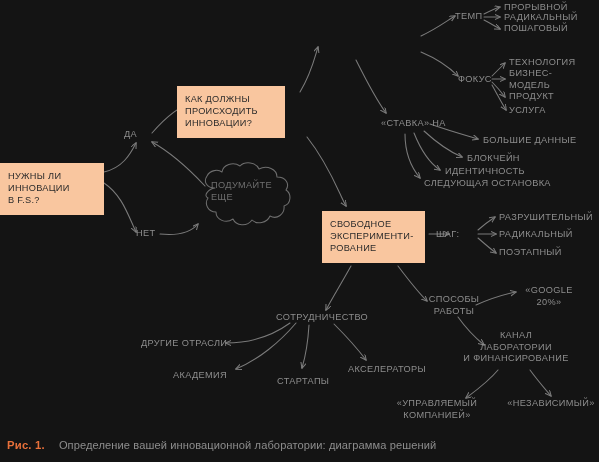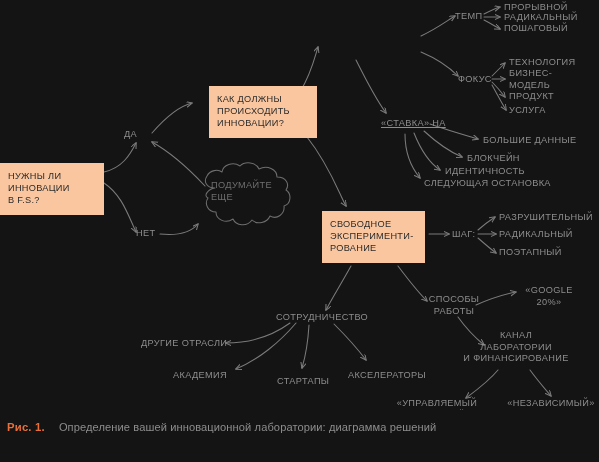--- a/index.html
+++ b/index.html
@@ -38,21 +38,21 @@
   .cloudwrap{position:absolute;}
   .cloudlabel{
     position:absolute;
     color:#6f6f6f;
     font-size:9.2px;
     line-height:11.5px;
     letter-spacing:0.35px;
     white-space:pre-line;
   }
   #caption{
-    position:absolute;left:0;top:410px;width:599px;height:34px;
+    position:absolute;left:0;top:428px;width:599px;height:34px;
     background:#141414;
     display:flex;align-items:center;
   }
   #caption .fignum{
     color:#e8703a;
     font-size:11.3px;
     font-weight:bold;
     margin-left:7px;
     letter-spacing:0.2px;
   }
@@ -132,21 +132,21 @@
       <path c="" d="M498,370 C488,382 474,392 466,398"></path>
 
       <path d="M530,370 C538,381 546,390 551,396"></path>
     </g>
   </svg>
 
   <div class="box" style="left:0px;top:163px;width:104px;">НУЖНЫ ЛИ
 ИННОВАЦИИ
 В F.S.?</div>
 
-  <div class="box" style="left:209px;top:86px;width:108px;">КАК ДОЛЖНЫ
+  <div class="box" style="left:177px;top:86px;width:108px;">КАК ДОЛЖНЫ
 ПРОИСХОДИТЬ
 ИННОВАЦИИ?</div>
 
 
   <div class="box" style="left:322px;top:211px;width:103px;">СВОБОДНОЕ
 ЭКСПЕРИМЕНТИ-
 РОВАНИЕ</div>
 
   <div class="cloudwrap" style="left:193px;top:160px;">
     <svg width="108" height="70" viewBox="0 0 108 70">
@@ -168,36 +168,36 @@
   <div class="node" style="left:504px;top:12px;">РАДИКАЛЬНЫЙ</div>
   <div class="node" style="left:504px;top:23px;">ПОШАГОВЫЙ</div>
 
   <div class="node" style="left:458px;top:74px;">ФОКУС</div>
   <div class="node" style="left:509px;top:57px;">ТЕХНОЛОГИЯ</div>
   <div class="node" style="left:509px;top:68px;">БИЗНЕС-
 МОДЕЛЬ</div>
   <div class="node" style="left:509px;top:91px;">ПРОДУКТ</div>
   <div class="node" style="left:509px;top:105px;">УСЛУГА</div>
 
-  <div class="node" style="left:381px;top:118px;text-decoration:underline;">«СТАВКА» НА</div>
+  <div class="node" style="left:381px;top:118px;">«СТАВКА» НА</div>
   <div class="node" style="left:483px;top:135px;">БОЛЬШИЕ ДАННЫЕ</div>
   <div class="node" style="left:467px;top:153px;">БЛОКЧЕЙН</div>
   <div class="node" style="left:445px;top:166px;">ИДЕНТИЧНОСТЬ</div>
   <div class="node" style="left:424px;top:178px;">СЛЕДУЮЩАЯ ОСТАНОВКА</div>
 
-  <div class="node" style="left:452px;top:229px;">ШАГ:</div>
+  <div class="node" style="left:436px;top:229px;">ШАГ:</div>
   <div class="node" style="left:499px;top:212px;">РАЗРУШИТЕЛЬНЫЙ</div>
   <div class="node" style="left:499px;top:229px;">РАДИКАЛЬНЫЙ</div>
   <div class="node" style="left:499px;top:247px;">ПОЭТАПНЫЙ</div>
 
   <div class="node" style="left:276px;top:312px;">СОТРУДНИЧЕСТВО</div>
   <div class="node" style="left:141px;top:338px;">ДРУГИЕ ОТРАСЛИ</div>
   <div class="node" style="left:173px;top:370px;">АКАДЕМИЯ</div>
   <div class="node" style="left:277px;top:376px;">СТАРТАПЫ</div>
-  <div class="node" style="left:348px;top:364px;margin-top:6px;">АКСЕЛЕРАТОРЫ</div>
+  <div class="node" style="left:348px;top:364px;">АКСЕЛЕРАТОРЫ</div>
 
   <div class="node c" style="left:419px;top:294px;width:70px;">СПОСОБЫ
 РАБОТЫ</div>
   <div class="node c" style="left:518px;top:285px;width:62px;">«GOOGLE
 20%»</div>
 
   <div class="node c" style="left:456px;top:330px;width:120px;">КАНАЛ
 ЛАБОРАТОРИИ
 И ФИНАНСИРОВАНИЕ</div>
   <div class="node c" style="left:392px;top:398px;width:90px;">«УПРАВЛЯЕМЫЙ

